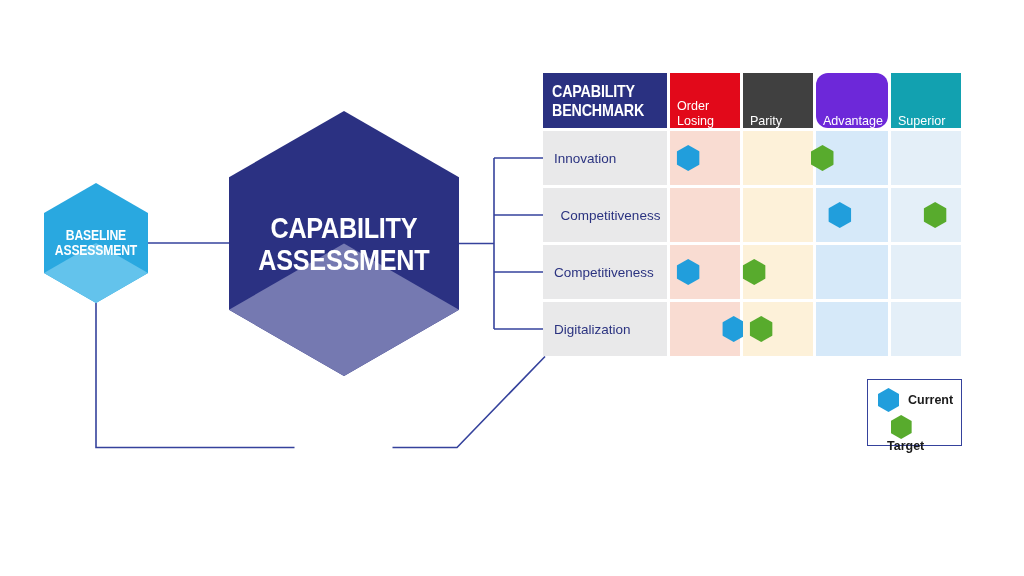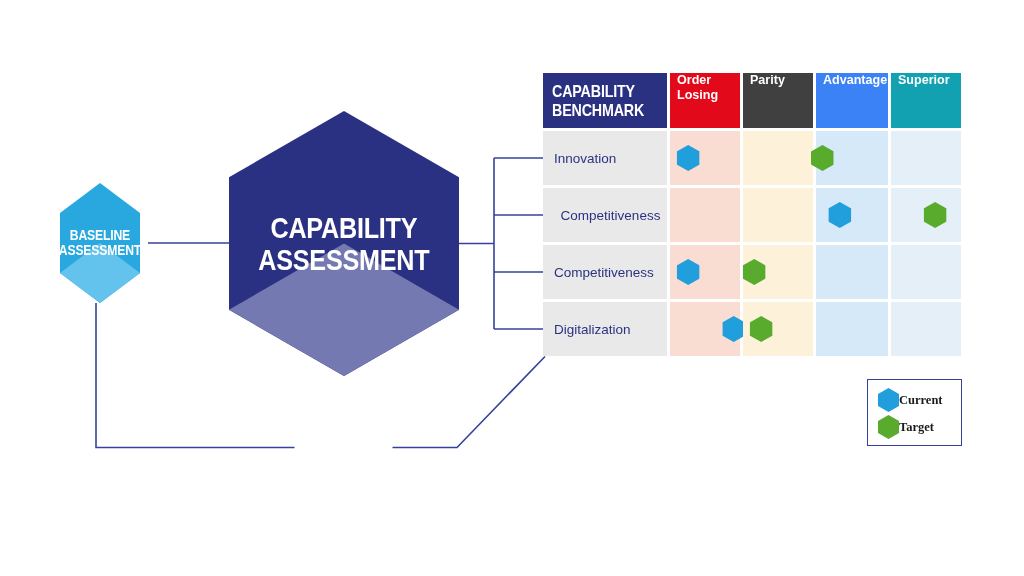--- a/index.html
+++ b/index.html
@@ -9,50 +9,50 @@
 
   
   .hex{position:absolute;}
   .hex-base,.hex-light{position:absolute;inset:0;}
   .hex-base{clip-path:polygon(50% 0%,100% 25%,100% 75%,50% 100%,0% 75%,0% 25%);}
   .hex-light{clip-path:polygon(0% 75%,50% 50%,100% 75%,50% 100%);}
   .hex-label{position:absolute;inset:0;display:flex;flex-direction:column;align-items:center;
              justify-content:center;color:#fff;font-weight:bold;text-align:center;}
   .condensed{transform:scaleX(0.84);transform-origin:center;}
 
-  #hex-baseline{left:60px;top:183px;width:80px;height:120px;}
+  #hex-baseline{left:44px;top:183px;width:104px;height:120px;}
   #hex-baseline .hex-label{font-size:14.5px;line-height:15px;letter-spacing:-0.2px;}
   #hex-capability{left:229px;top:111px;width:230px;height:265px;}
   #hex-capability .hex-label{font-size:30px;line-height:32px;letter-spacing:-0.3px;}
   #hex-quickwins{left:294px;top:391px;width:99px;height:113px;}
   #hex-quickwins .hex-label{font-size:15px;line-height:17px;letter-spacing:-0.2px;}
 
   
   #benchmark-table{position:absolute;left:543px;top:73px;display:grid;
                    grid-template-columns:124px 70px 70px 72px 70px;
                    grid-template-rows:55px 54px 54px 54px 54px;gap:3px;}
-  .th{color:#fff;font-weight:bold;font-size:13.5px;line-height:14.5px;
-      display:flex;align-items:flex-start;padding:0 1px 0 7px;}
+  .th{color:#fff;font-weight:normal;font-size:13.5px;line-height:14.5px;
+      display:flex;align-items:flex-end;padding:0 1px 0 7px;}
   .th span{transform:scaleX(0.93);transform-origin:left center;}
   .th-title{display:flex;align-items:center;padding-left:9px;color:#fff;}
   .th-title .condensed{transform-origin:left center;font-weight:bold;font-size:17px;
                        line-height:19px;letter-spacing:-0.2px;text-align:left;}
   .row-label{color:#2B3380;font-weight:normal;font-size:13.5px;display:flex;
              align-items:center;padding-left:11px;}
   .cell{position:relative;}
   .marker{position:absolute;width:23px;height:26px;top:50%;
           clip-path:polygon(50% 0%,100% 25%,100% 75%,50% 100%,0% 75%,0% 25%);
           transform:translate(-50%,-50%);}
 
   
   #legend{position:absolute;left:867px;top:379px;width:95px;height:67px;background:#fff;box-sizing:border-box;}
   .legend-item{position:absolute;left:10px;display:flex;align-items:center;}
   .legend-hex{width:21px;height:24px;flex:0 0 auto;
               clip-path:polygon(50% 0%,100% 25%,100% 75%,50% 100%,0% 75%,0% 25%);}
-  .legend-label{font-size:12.5px;font-weight:bold;color:#1A1A1A;font-family:Liberation Serif, serif;}
+  .legend-label{margin-left:9px;font-size:12.5px;font-weight:bold;color:#1A1A1A;}
 </style>
 </head>
 <body>
 
 <div id="canvas">
 
   <svg id="connectors" viewBox="0 0 1024 576" fill="none">
     <polyline points="148,243 229.5,243" stroke="#35429C" stroke-width="1.6"></polyline>
     <polyline points="96,303 96,447.5 294.5,447.5" stroke="#35429C" stroke-width="1.6"></polyline>
     <polyline points="392.5,447.5 457,447.5 545,356.5" stroke="#35429C" stroke-width="1.6"></polyline>
@@ -93,21 +93,21 @@
         <div>CAPABILITY</div>
         <div>BENCHMARK</div>
       </div>
     </div>
     <div class="th" style="background-color: rgb(226, 9, 26);">
       <span>Order Losing</span>
     </div>
     <div class="th" style="background-color: #404040;">
       <span>Parity</span>
     </div>
-    <div class="th" style="background-color: #3b82f6;">
+    <div class="th" style="background-color: #6d28d9; border-radius: 12px;">
       <span>Advantage</span>
     </div>
     <div class="th" style="background-color: rgb(18, 161, 176);">
       <span>Superior</span>
     </div>
 
     <div class="row-label" style="background-color: rgb(233, 233, 234);">
       <span>Innovation</span>
     </div>
     <div class="cell" style="background-color: rgb(249, 220, 210);">
@@ -154,19 +154,19 @@
       </div>
     <div class="cell" style="background-color: rgb(214, 233, 249);"></div>
     <div class="cell" style="background-color: rgb(228, 239, 248);"></div>
   </div>
 
   <div id="legend" style="border: 1.5px solid rgb(53, 66, 156);">
     <div class="legend-item" style="top:8px;">
       <span class="legend-hex" style="background-color: rgb(33, 158, 220);"></span>
       <span class="legend-label">Current</span>
     </div>
-    <div class="legend-item" style="top:35px;">
+    <div class="legend-item" style="top:35px;flex-direction:column;">
       <span class="legend-hex" style="background-color: rgb(88, 171, 45);"></span>
       <span class="legend-label">Target</span>
     </div>
   </div>
 
 </div>
 
 </body></html>

